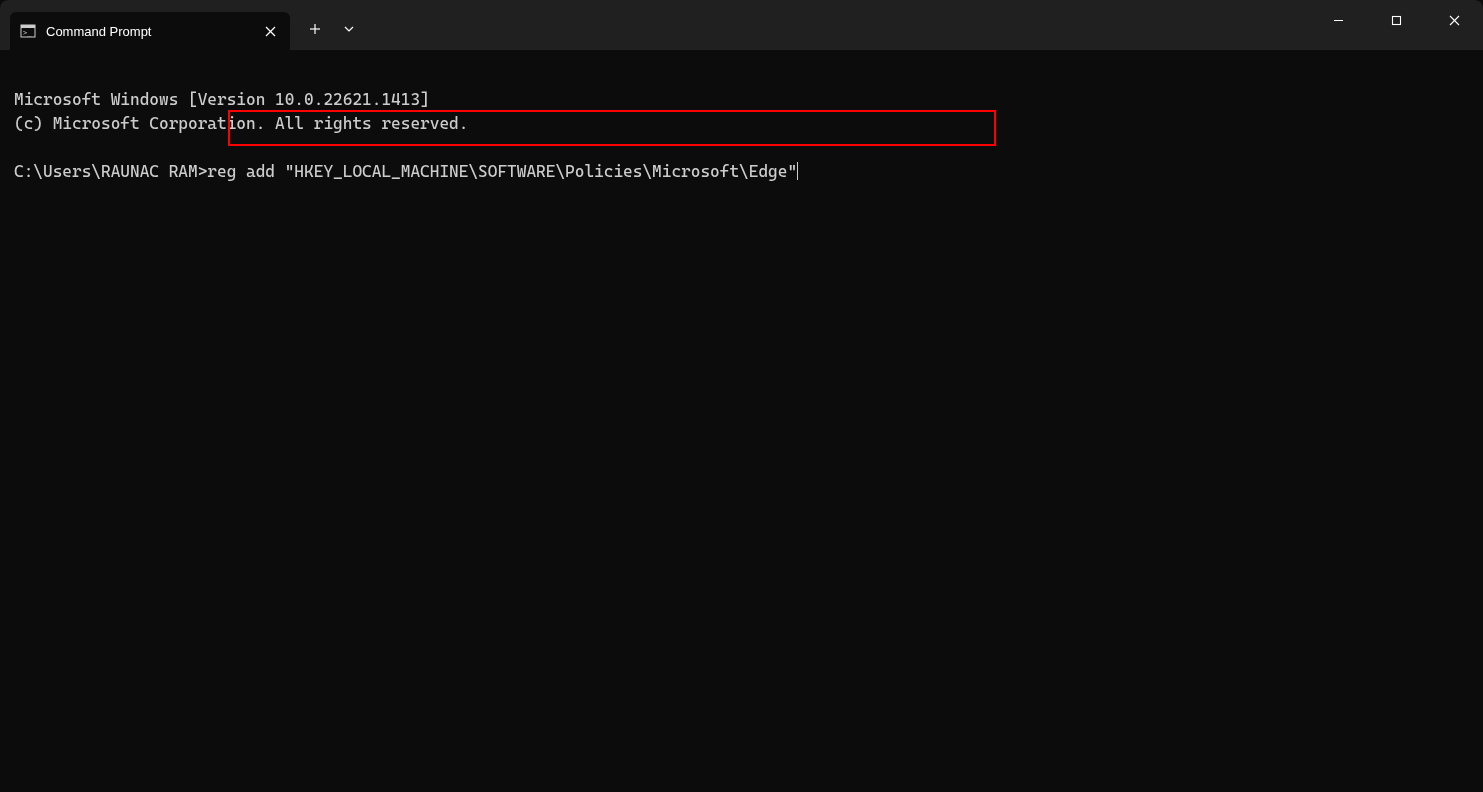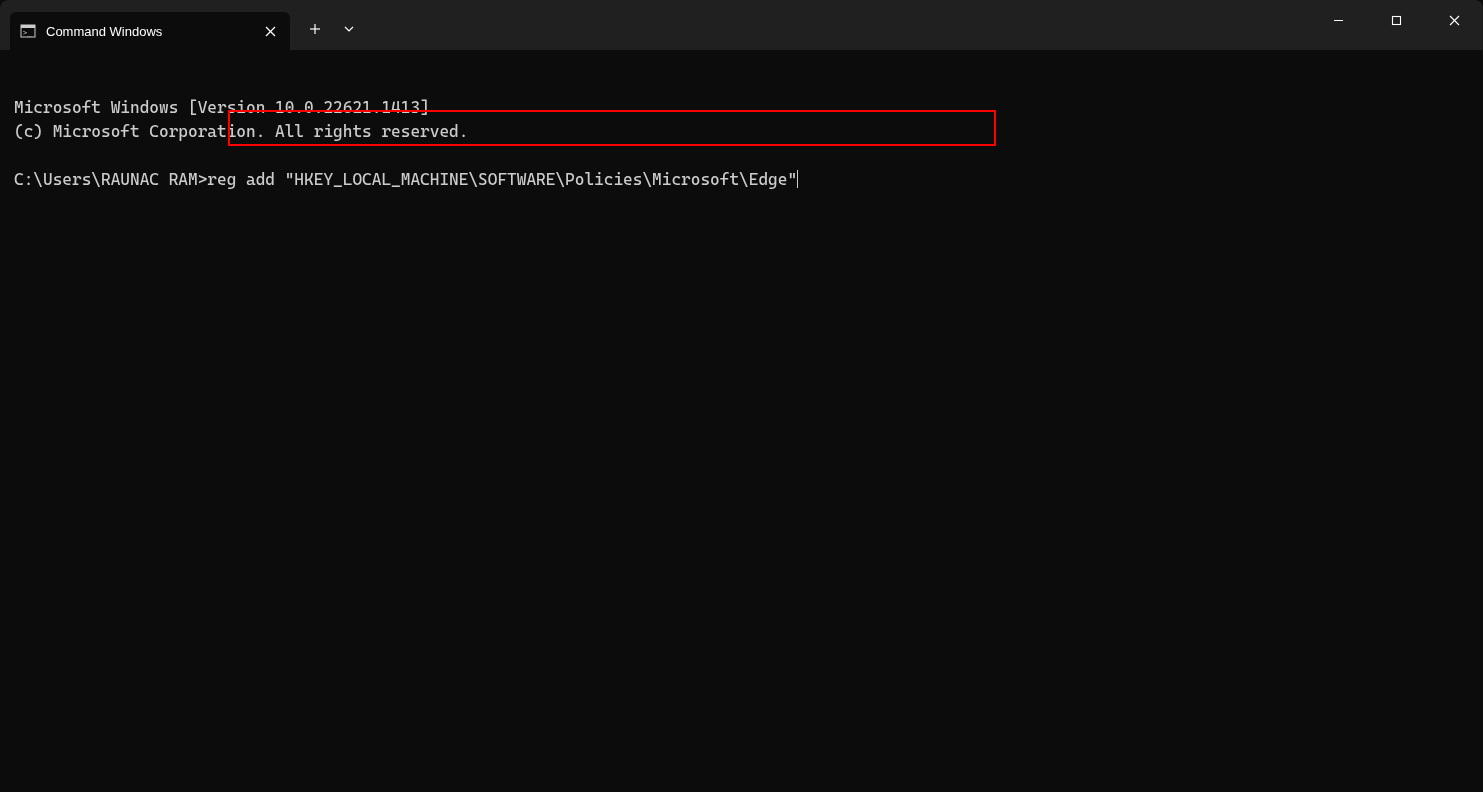--- a/index.html
+++ b/index.html
@@ -95,21 +95,21 @@
     .win-btn {
       width: 58px;
       height: 40px;
       display: flex;
       align-items: center;
       justify-content: center;
       color: #ffffff;
       cursor: pointer;
     }
     .terminal {
-      padding: 22px 14px;
+      padding: 14px 14px;
       color: #cccccc;
       font-size: 16.5px;
       line-height: 1.45;
       white-space: pre;
       position: relative;
     }
     .output-line {
       color: #cccccc;
     }
     .prompt-line {
@@ -141,21 +141,21 @@
 <div class="titlebar">
   <div class="tabs-area">
     <div class="tab">
       <span class="tab-icon">
         <svg width="16" height="16" viewBox="0 0 16 16">
           <rect x="1" y="2" width="14" height="12" fill="none" stroke="#ccc" stroke-width="1"></rect>
           <rect x="1" y="2" width="14" height="3" fill="#ccc"></rect>
           <text x="3" y="12" font-size="7" fill="#ccc" font-family="monospace">&gt;_</text>
         </svg>
       </span>
-      <span class="tab-title">Command Windows</span>
+      <span class="tab-title">Command Prompt</span>
       <span class="tab-close">
         <svg width="11" height="11" viewBox="0 0 11 11">
           <line x1="1" y1="1" x2="10" y2="10" stroke="#fff" stroke-width="1.2"></line>
           <line x1="10" y1="1" x2="1" y2="10" stroke="#fff" stroke-width="1.2"></line>
         </svg>
       </span>
     </div>
     <div class="new-tab">
       <svg width="12" height="12" viewBox="0 0 12 12">
         <line x1="6" y1="1" x2="6" y2="11" stroke="#fff" stroke-width="1.2"></line>

